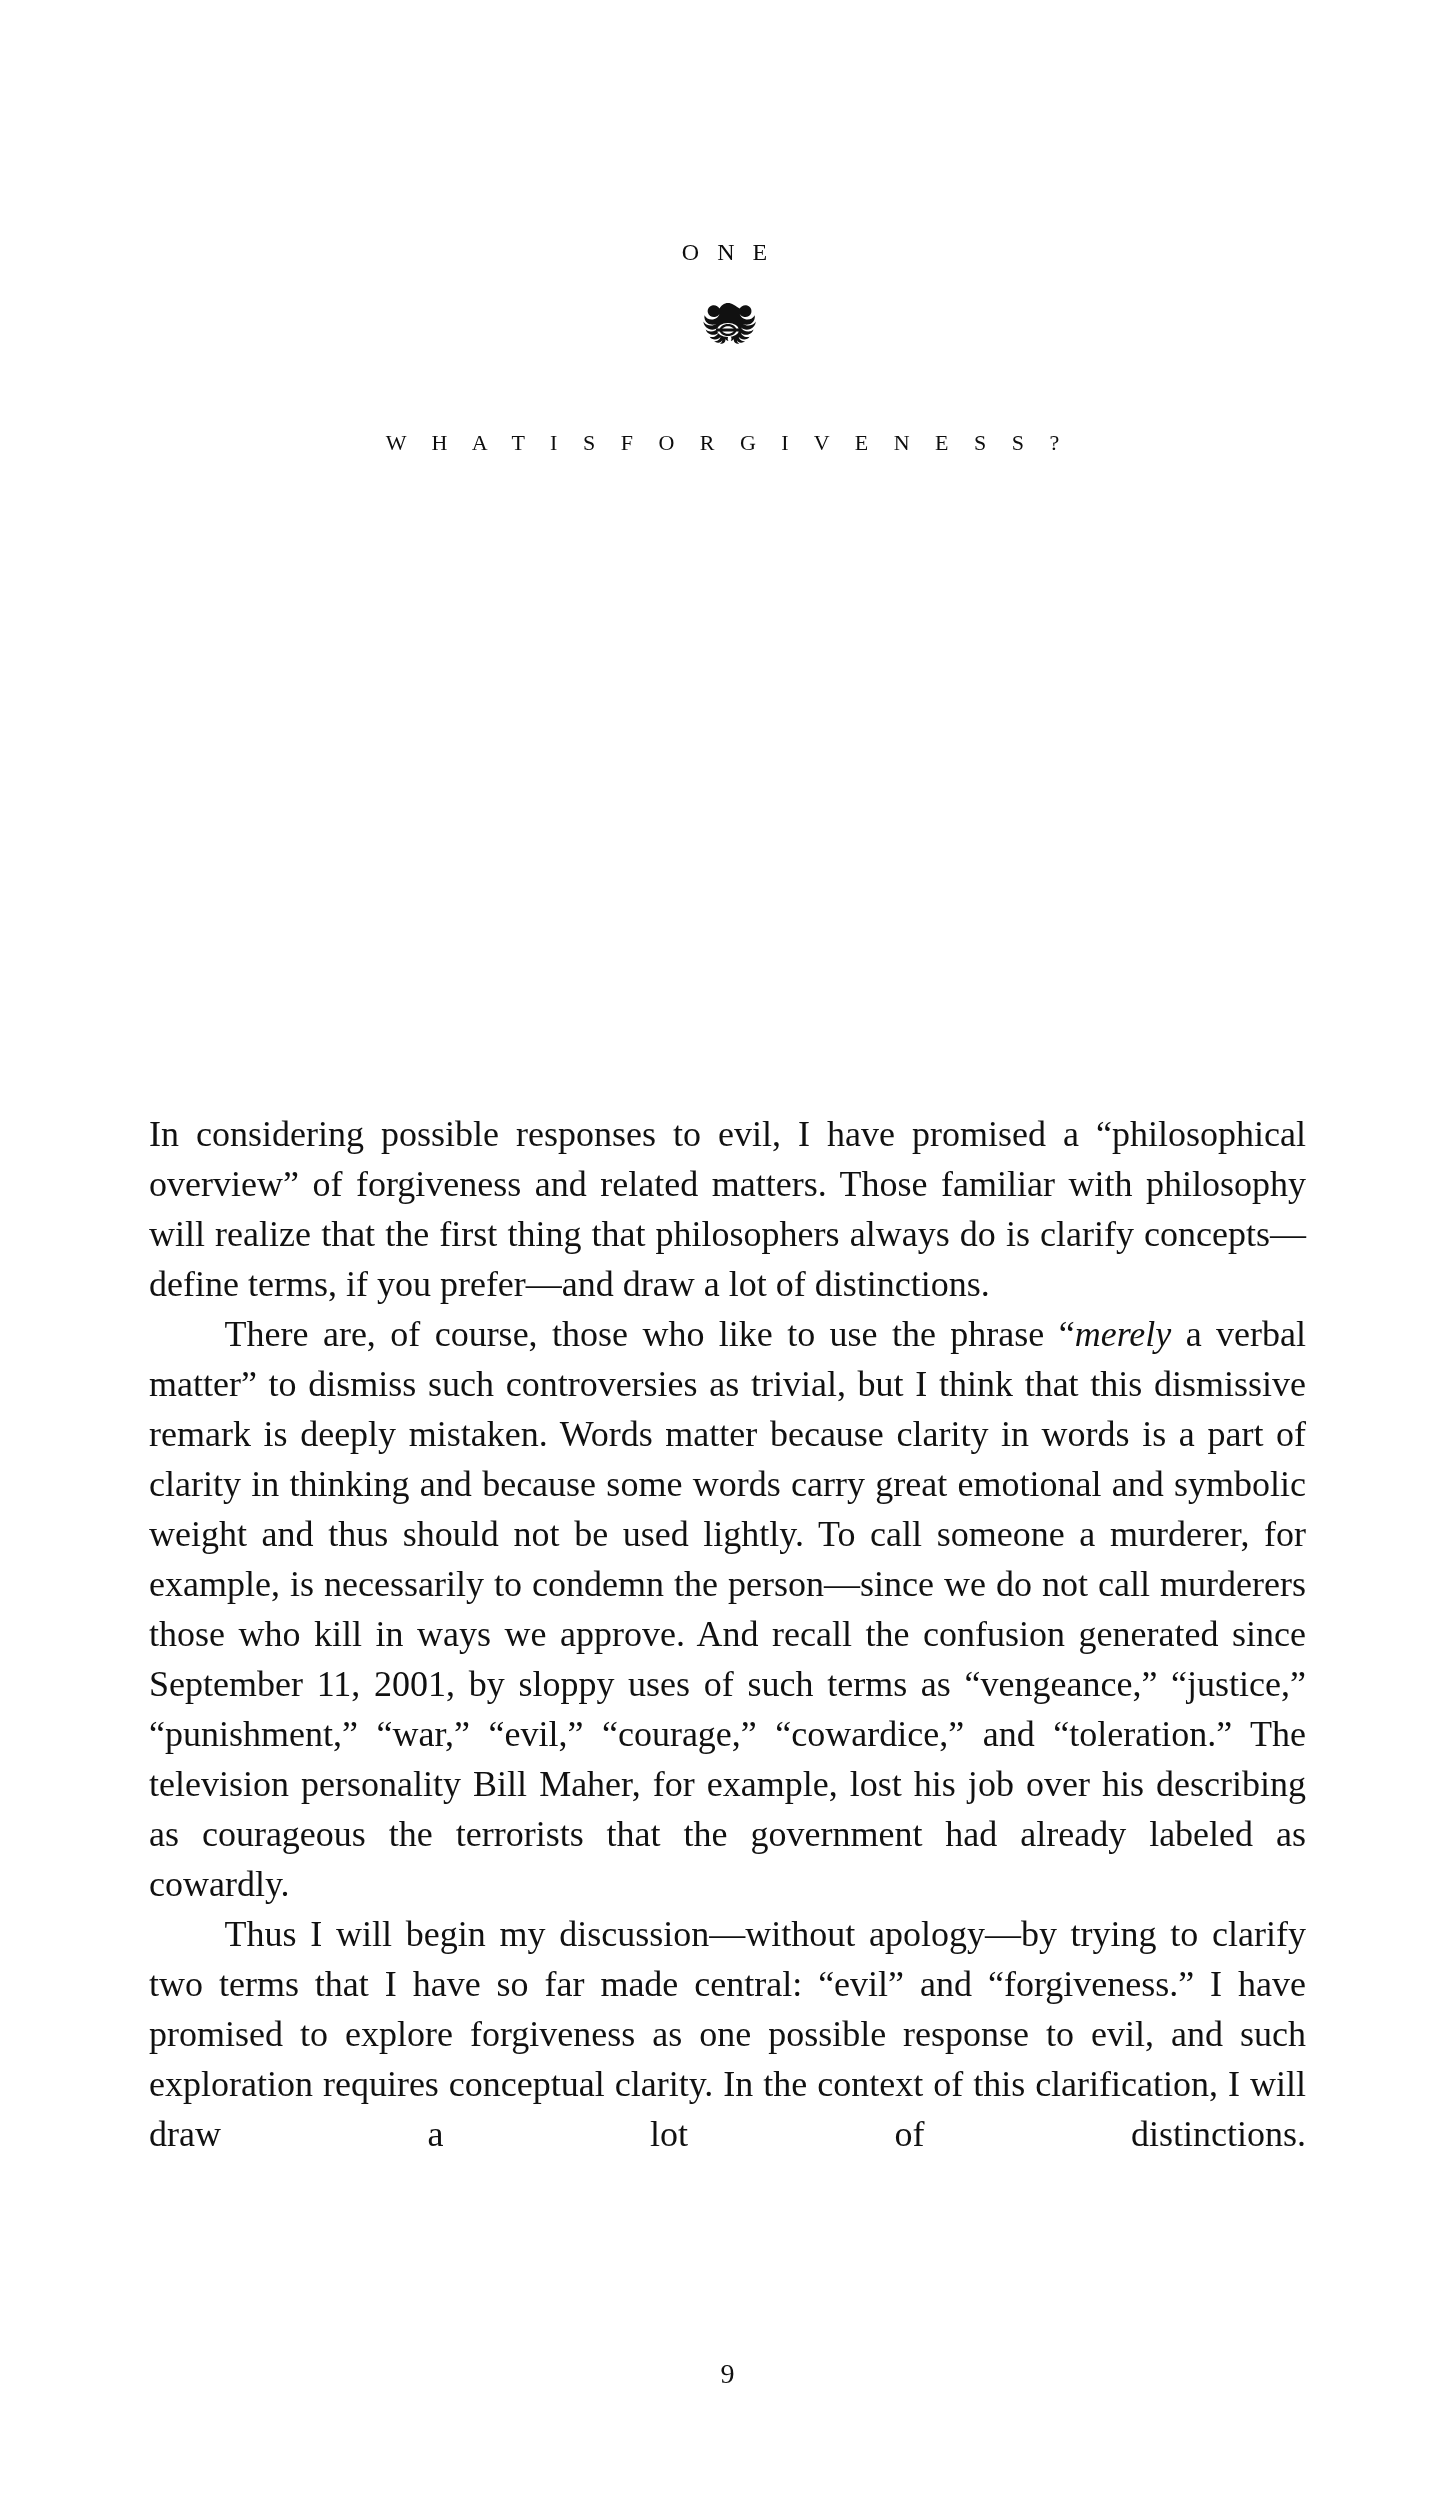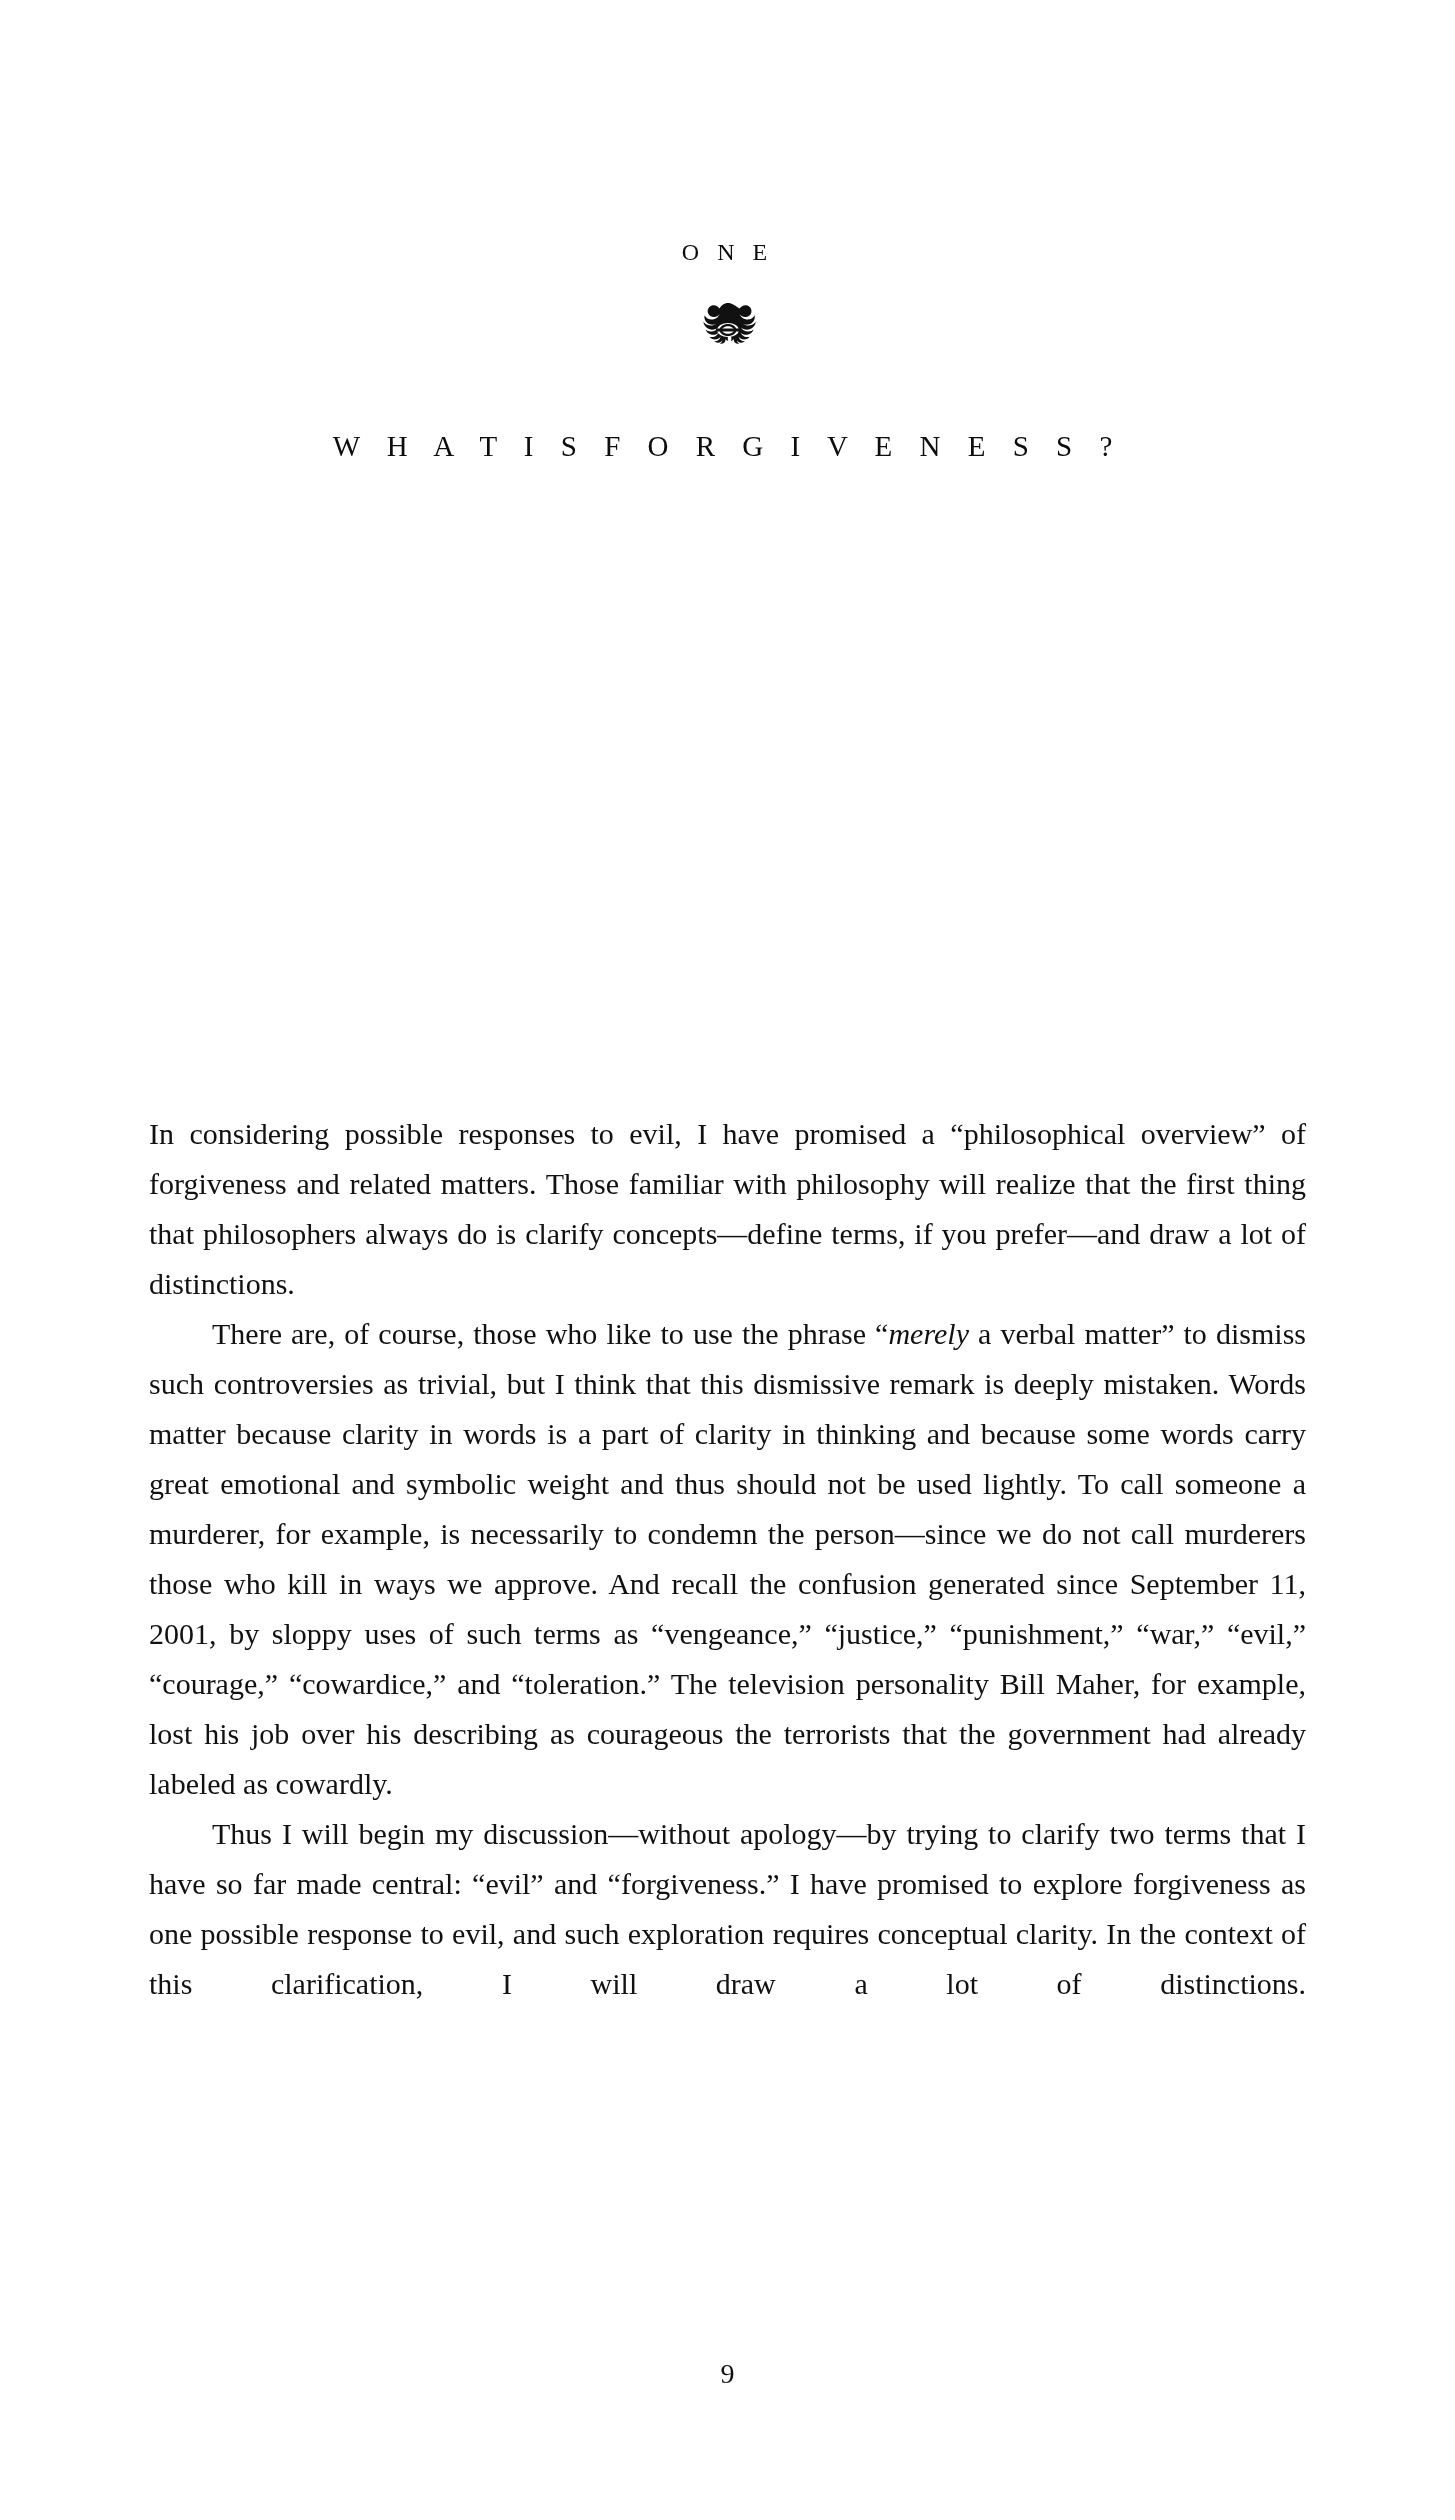--- a/index.html
+++ b/index.html
@@ -51,30 +51,30 @@
   .ornament svg {
     display: inline-block;
   }
   .chapter-title {
     position: absolute;
     top: 430px;
     left: 0;
     width: 100%;
     text-align: center;
     font-family: "Liberation Serif", serif;
-    font-size: 29px;
+    font-size: 22px;
     letter-spacing: 10px;
     color: #0d0d0d;
   }
   .body-text {
     position: absolute;
     top: 1109px;
     left: 0;
     width: 1157px;
-    font-size: 30px;
+    font-size: 36px;
     line-height: 50px;
     text-align: justify;
     color: #111111;
   }
   .body-text p {
     margin: 0;
     text-indent: 0;
   }
   .body-text p + p {
     text-indent: 2.1em;

